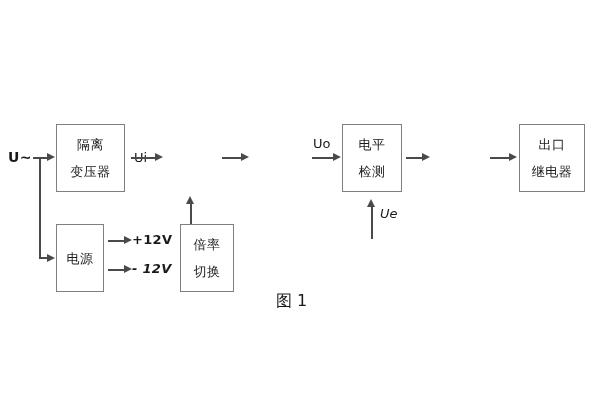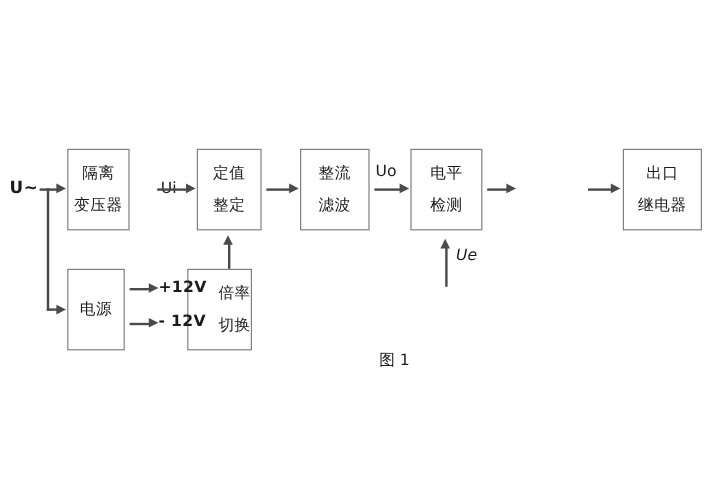--- a/index.html
+++ b/index.html
@@ -44,23 +44,22 @@
     font-size: 13px;
     white-space: nowrap;
     line-height: 1;
   }
   .lbl.src { font-size: 14px; font-weight: bold; letter-spacing: 0.5px; }
   .lbl.sig { font-size: 13px; }
   .lbl.rail { font-size: 13px; font-weight: bold; letter-spacing: 0.3px; }
   .caption {
     position: absolute;
     color: #1a1a1a;
-    font-size: 13px;
+    font-size: 16px;
     white-space: nowrap;
-    margin-left: 40px;
   }
 
   
   .hline, .vline {
     position: absolute;
     background: #4a4a4a;
   }
   .hline { height: 1.6px; }
   .vline { width: 1.6px; }
 
@@ -89,51 +88,43 @@
   <div class="hline" style="left:33px; top:157px; width:8px;"></div>
 
   <div class="vline" style="left:39px; top:157px; height:102px;"></div>
 
   <div class="hline" style="left:39px; top:157px; width:9px;"></div>
   <div class="arrowhead right" style="left:47px; top:153.3px;"></div>
 
   <div class="hline" style="left:39px; top:257.4px; width:9px;"></div>
   <div class="arrowhead right" style="left:47px; top:253.7px;"></div>
 
-  <div class="block" style="left:56px; top:124px; width:52px; height:68px;">
+  <div class="block" style="left:56px; top:124px; width:69px; height:68px;">
     <span class="ln">隔离</span>
     <span class="ln">变压器</span>
   </div>
 
-  <div class="block" style="left:164px; top:124px; width:54px; height:68px;">
-    <span class="ln">定值</span>
-    <span class="ln">整定</span>
-  </div>
 
-  <div class="block" style="left:250px; top:124px; width:58px; height:68px;">
-    <span class="ln">整流</span>
-    <span class="ln">滤波</span>
-  </div>
 
   <div class="block" style="left:342px; top:124px; width:60px; height:68px;">
     <span class="ln">电平</span>
     <span class="ln">检测</span>
   </div>
 
 
   <div class="block" style="left:519px; top:124px; width:66px; height:68px;">
     <span class="ln">出口</span>
     <span class="ln">继电器</span>
   </div>
 
   <div class="block" style="left:56px; top:224px; width:48px; height:68px;">
     <span class="ln">电源</span>
   </div>
 
-  <div class="block" style="left:156px; top:224px; width:54px; height:68px;align-items:flex-end;">
+  <div class="block" style="left:180px; top:224px; width:54px; height:68px;">
     <span class="ln">倍率</span>
     <span class="ln">切换</span>
   </div>
 
 
   <div class="lbl sig" style="left:134px; top:137px;margin-top:14px;">Ui</div>
   <div class="hline" style="left:131px; top:157px; width:25px;"></div>
   <div class="arrowhead right" style="left:155px; top:153.3px;"></div>
 
   <div class="hline" style="left:222px; top:157px; width:20px;"></div>
@@ -155,17 +146,17 @@
   <div class="vline" style="left:371px; top:206px; height:33px;"></div>
   <div class="arrowhead up" style="left:367.3px; top:199px;"></div>
   <div class="lbl sig" style="left:380px; top:207px;font-style:italic;">Ue</div>
 
   <div class="hline" style="left:108px; top:240px; width:17px;"></div>
   <div class="arrowhead right" style="left:124px; top:236.3px;"></div>
   <div class="lbl rail" style="left:132px; top:233px;">+12V</div>
 
   <div class="hline" style="left:108px; top:269px; width:17px;"></div>
   <div class="arrowhead right" style="left:124px; top:265.3px;"></div>
-  <div class="lbl rail" style="left:132px; top:262px;">- 12V</div>
+  <div class="lbl rail" style="left:132px; top:262px;font-style:italic;">- 12V</div>
 
   <div class="caption" style="left:276px; top:291px;">图 1</div>
 
 </div>
 
 </body></html>

